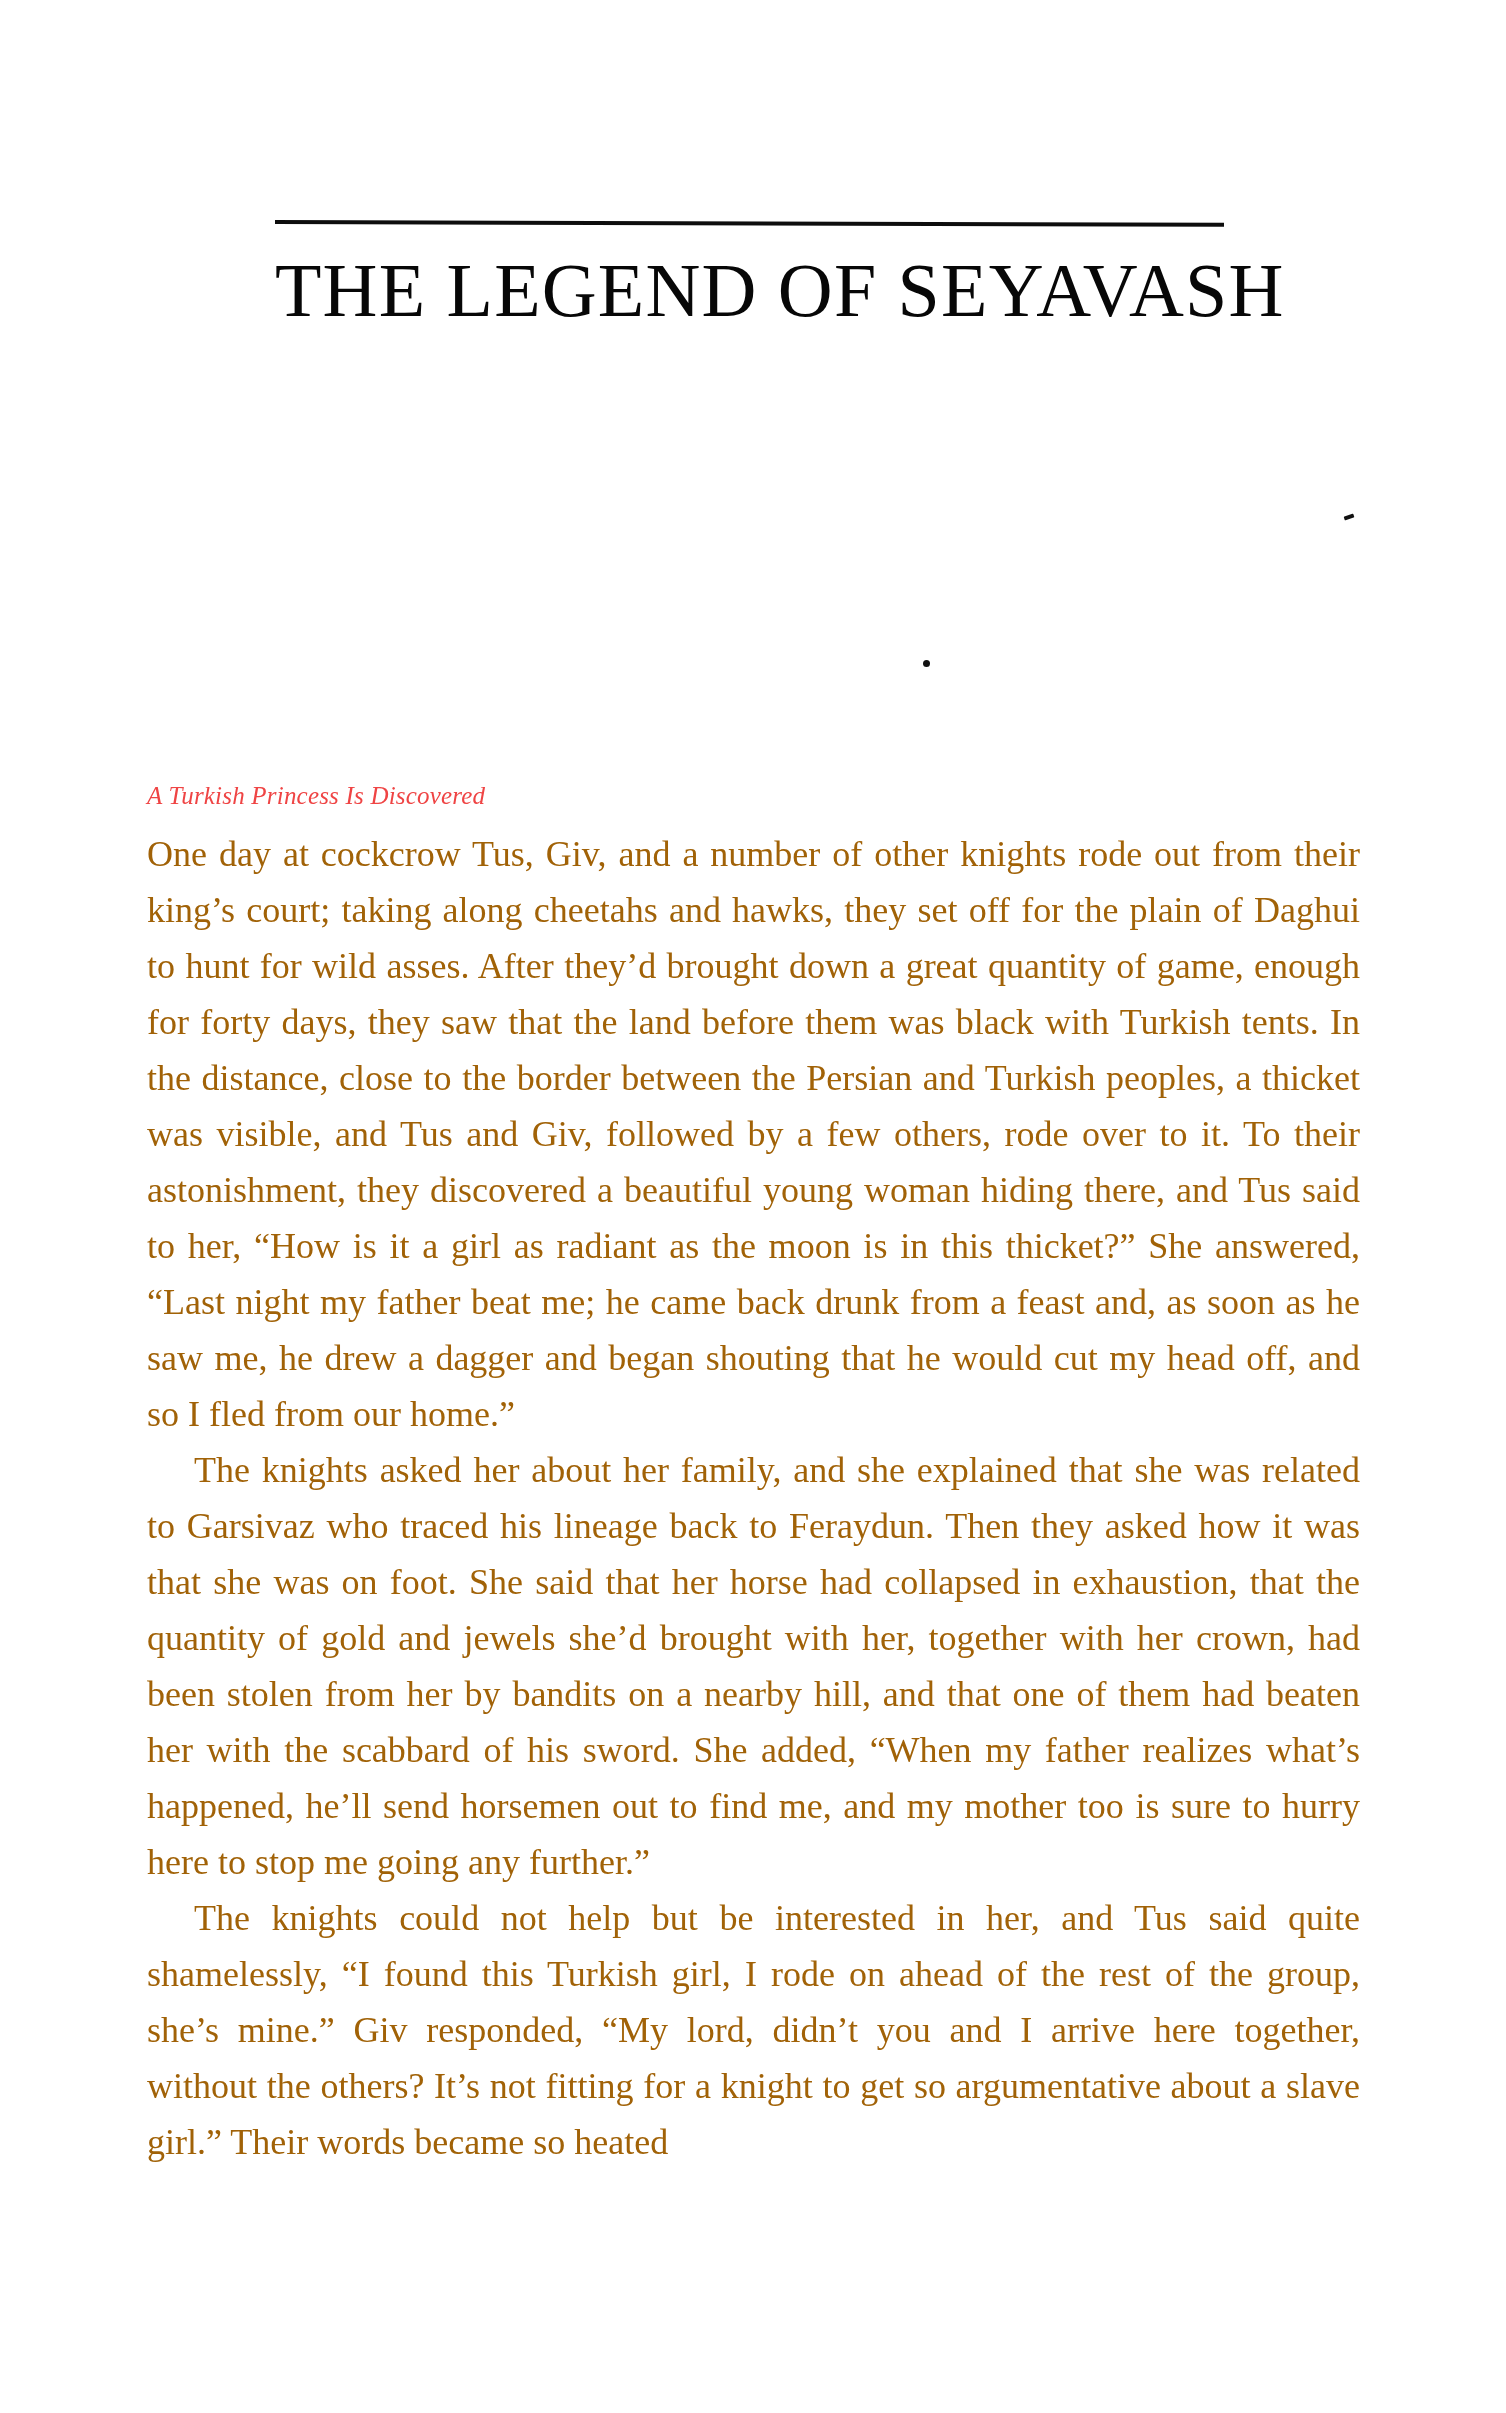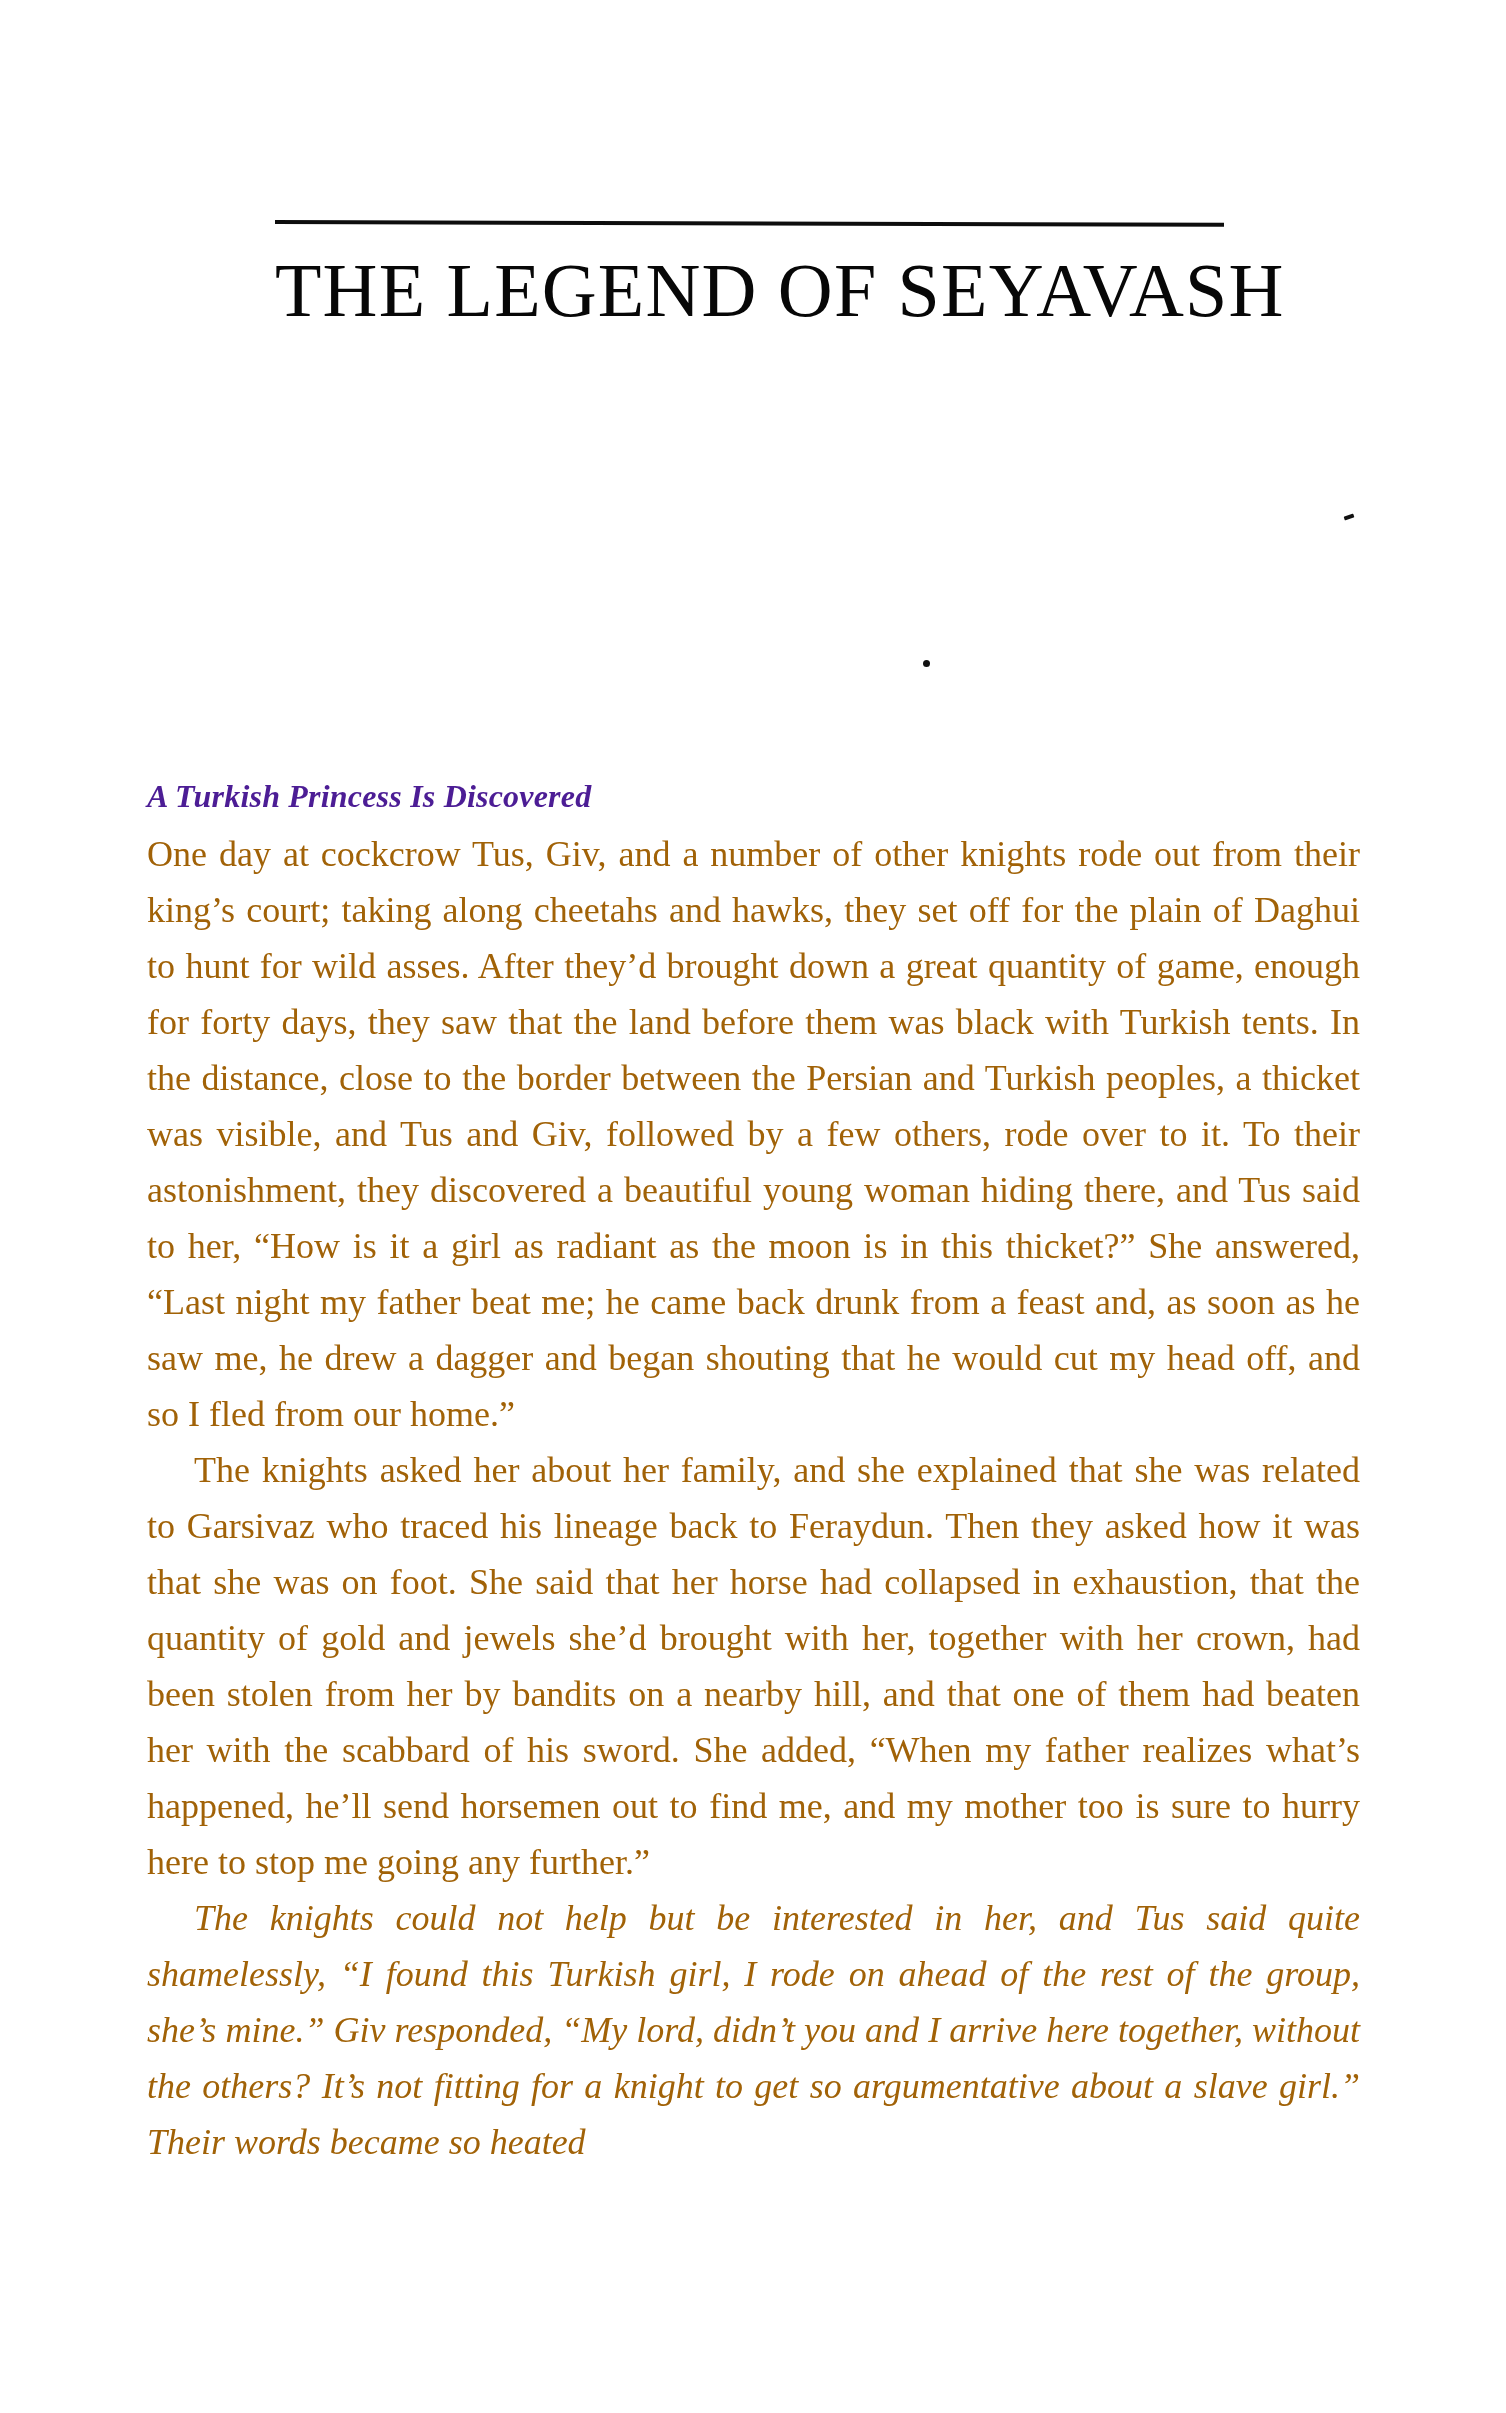--- a/index.html
+++ b/index.html
@@ -55,45 +55,44 @@
     position: absolute;
     left: 147px;
     top: 771px;
     width: 1213px;
   }
 
   .section-heading {
     margin: 0 0 4.7px 0;
     font-family: "Liberation Serif", "DejaVu Serif", serif;
     font-style: italic;
-    font-weight: 700;
-    font-size: 32px;
+    font-weight: 400;
+    font-size: 25px;
     line-height: 50px;
     letter-spacing: 0.2px;
-    color: #4c1d95;
+    color: #ef4444;
   }
 
   .body-paragraph {
     margin: 0;
     font-size: 36px;
     line-height: 56px;
     text-align: justify;
     text-justify: inter-word;
     hyphens: manual;
     color: #a16207;
   }
 
   .body-paragraph.indented {
     text-indent: 47px;
   }
 
   
   .body-paragraph.clipped {
     text-align: justify;
-    font-style: italic;
   }
 
   
   .speck {
     position: absolute;
     background: #111111;
   }
   .speck-upper-right {
     left: 1344px;
     top: 515px;

